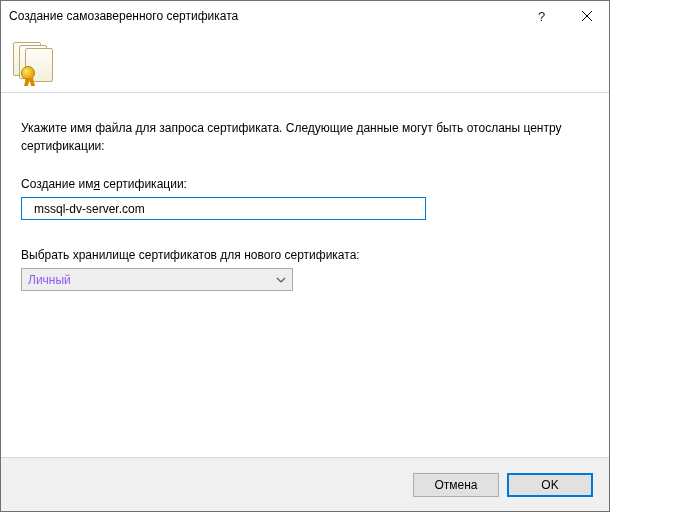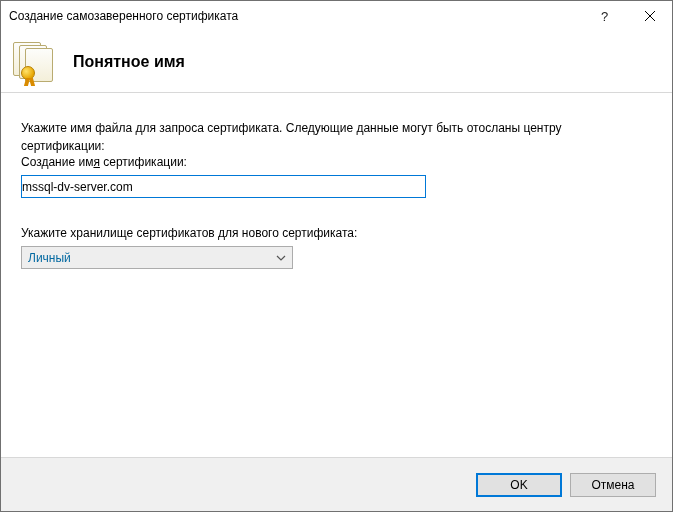--- a/index.html
+++ b/index.html
@@ -6,21 +6,21 @@
   html, body {
     margin: 0; padding: 0;
     width: 673px; height: 512px;
     font-family: "Segoe UI", Tahoma, sans-serif;
     font-size: 12px;
     color: #000;
     background: #fff;
     overflow: hidden;
   }
   .window {
-    width: 673px; height: 512px;
+    width: 610px; height: 512px;
     border: 1px solid #707070;
     display: flex; flex-direction: column;
     background: #fff;
   }
   .titlebar {
     height: 30px;
     display: flex; align-items: center;
     padding-left: 8px;
     background: #fff;
   }
@@ -67,39 +67,39 @@
     transform: skewX(-15deg);
   }
   .cert-ribbon.r2 { left: 17px; transform: skewX(15deg); }
   .header-title { font-size: 16px; font-weight: bold; }
   .body {
     flex: 1;
     padding: 26px 20px 0 20px;
     font-size: 12px;
     color: #000;
   }
-  .instr { line-height: 1.5; max-width: 620px; }
+  .instr { line-height: 1.5; margin-bottom: 22px; max-width: 620px; }
   .label { margin-bottom: 6px; }
   .underlined { text-decoration: underline; }
   .text-input {
     width: 405px; height: 23px;
     border: 1px solid #0078d7;
-    padding: 2px 0;
+    padding: 2px 12px;
     font-family: inherit; font-size: 12px;
     outline: none;
   }
   .gap { height: 28px; }
   .select-wrap {
     width: 272px; height: 23px;
     border: 1px solid #acacac;
     background: #eee;
     display: flex; align-items: center;
     padding-left: 6px;
     position: relative;
-    color: #0369a1;
+    color: #8b5cf6;
   }
   .select-arrow {
     position: absolute; right: 6px; top: 50%;
     transform: translateY(-50%);
   }
   .select-arrow svg { width: 10px; height: 6px; display: block; }
   .footer {
     height: 54px;
     border-top: 1px solid #d8d8d8;
     background: #f0f0f0;
@@ -137,44 +137,43 @@
 
   <div class="header">
     <div class="cert-icon">
       <div class="cert-page p0"></div>
       <div class="cert-page p2"></div>
       <div class="cert-page p1"></div>
       <div class="cert-seal"></div>
       <div class="cert-ribbon"></div>
       <div class="cert-ribbon r2"></div>
     </div>
-    <div class="header-title">Понятное имя</div>
   </div>
 
   <div class="body">
     <div class="instr">Укажите имя файла для запроса сертификата. Следующие данные могут быть отосланы центру сертификации:</div>
 
     <div class="label"><span>Создание им</span><span class="underlined">я</span><span> сертификации:</span></div>
     <input class="text-input" type="text" value="mssql-dv-server.com" style="">
 
     <div class="gap"></div>
 
-    <div class="label">Укажите хранилище сертификатов для нового сертификата:</div>
+    <div class="label">Выбрать хранилище сертификатов для нового сертификата:</div>
     <div class="select-wrap">
       <span>Личный</span>
       <span class="select-arrow">
         <svg viewBox="0 0 10 6">
             <polyline points="1,1 5,5 9,1" fill="none" stroke="#555" stroke-width="1.2"></polyline>
           </svg>
       </span>
     </div>
   </div>
 
   <div class="footer">
+    <div class="btn">
+      <span>Отмена</span>
+    </div>
     <div class="btn default">
       <span>OK</span>
-    </div>
-    <div class="btn">
-      <span>Отмена</span>
     </div>
   </div>
 
 </div>
 
 </body></html>

